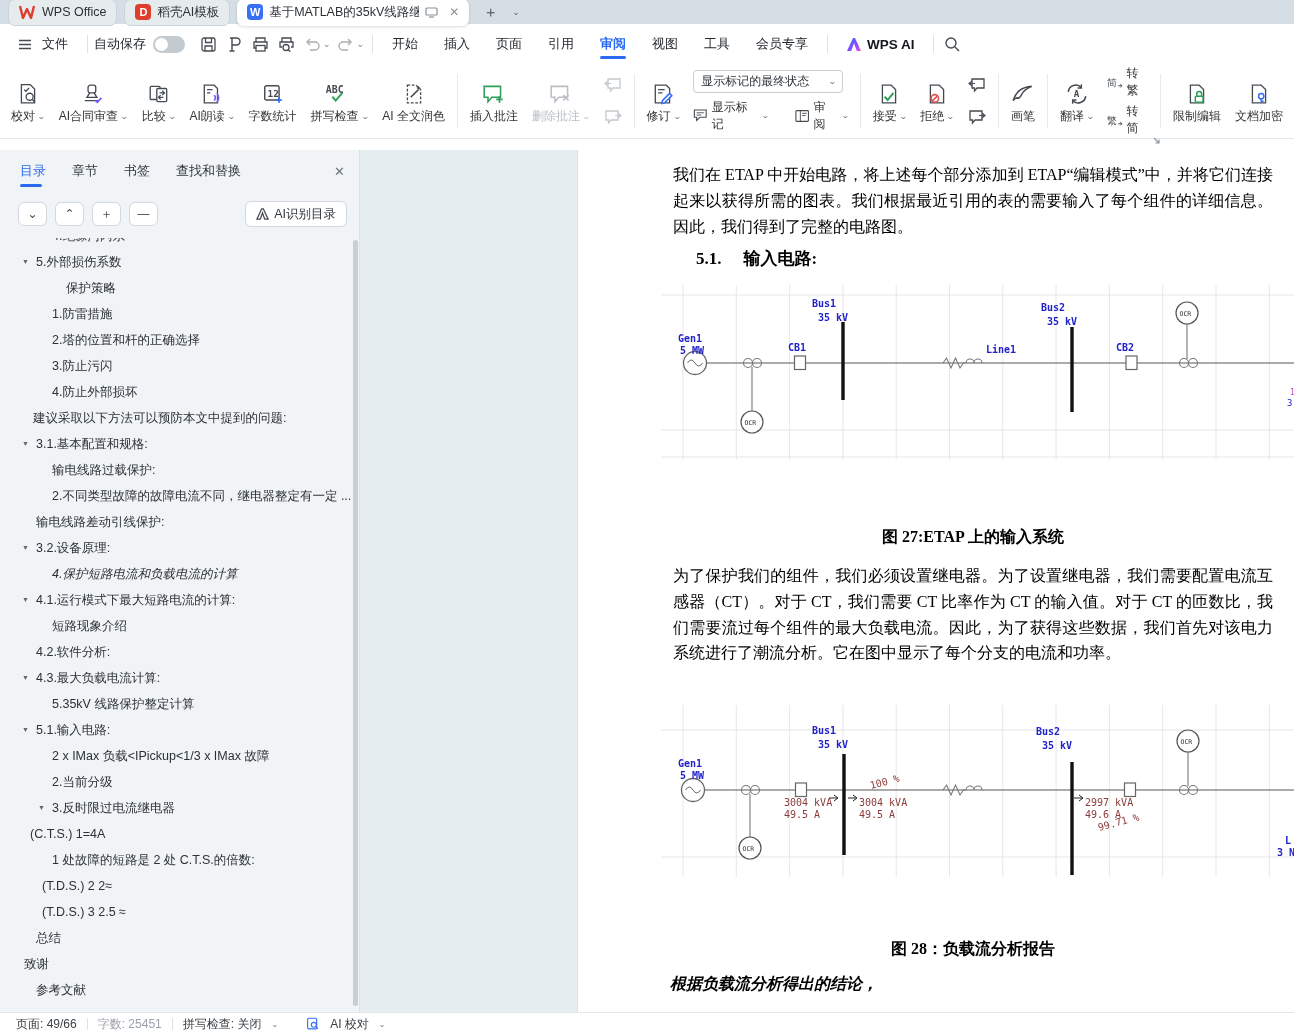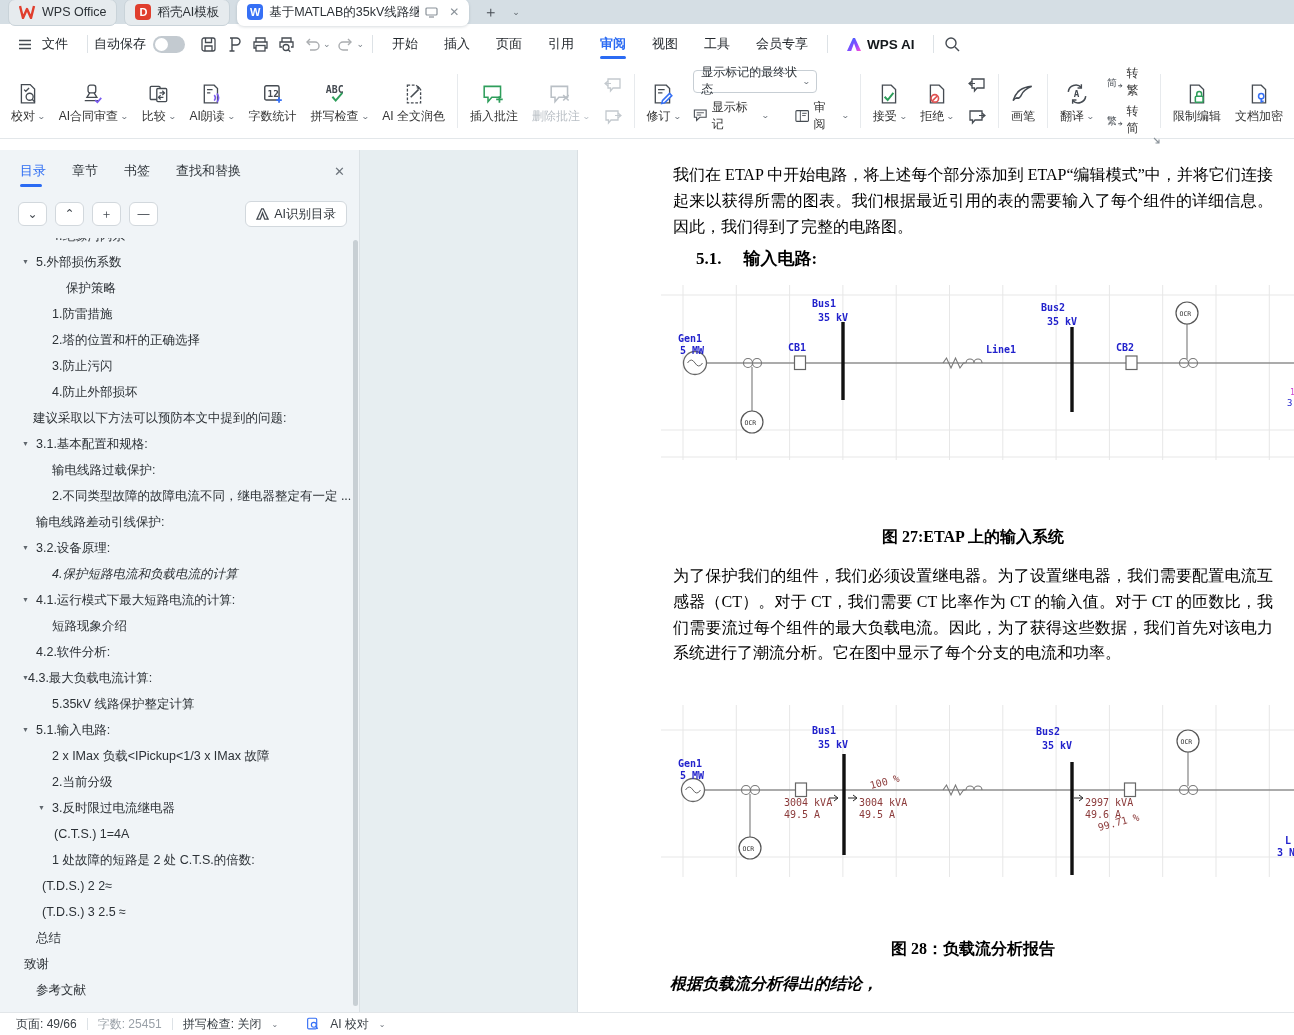--- a/index.html
+++ b/index.html
@@ -33,21 +33,21 @@
   .ribbon{height:75px;background:#fff;border-bottom:1px solid #e3e7ea;display:flex;align-items:center;padding:0 4px;position:relative}
   .rdiv{width:1px;height:54px;background:#e7eaed;margin:0 5px;flex:0 0 1px}
   .rbtn{display:flex;flex-direction:column;align-items:center;padding:0 7px;color:#333;flex:0 0 auto}
   .rbtn .ic{height:27px;display:flex;align-items:flex-end;justify-content:center}
   .rbtn .lbl{display:flex;align-items:center;font-size:12px;margin-top:3px;white-space:nowrap}
   .caret{font-size:8px;color:#6d747c;margin-left:3px;transform:scaleX(1.3)}
   .disabled,.disabled .lbl{color:#b9bfc5}
   .minicol{display:flex;flex-direction:column;justify-content:center;gap:12px;padding:0 5px}
   .minibtn{width:22px;height:20px;display:flex;align-items:center;justify-content:center}
   .revcol{display:flex;flex-direction:column;justify-content:center;gap:6px;padding:0 6px}
-  .combo{width:124px;height:23px;border:1px solid #c7ced4;border-radius:4px;display:flex;align-items:center;
+  .combo{width:150px;height:23px;border:1px solid #c7ced4;border-radius:4px;display:flex;align-items:center;
     justify-content:space-between;font-size:12px;color:#2f353b;padding:0 7px;background:#fff}
   .inlrow{display:flex;align-items:center;gap:26px}
   .inlbtn{display:flex;align-items:center;gap:4px;font-size:12px;color:#333}
   .trcol{display:flex;flex-direction:column;gap:4px;padding:0 6px;position:relative}
   .trrow{display:flex;align-items:center;gap:4px;font-size:12px;color:#333}
   .expand{position:absolute;right:-6px;bottom:-12px;color:#8a9299}
   
   .content{position:absolute;top:150px;left:0;right:0;bottom:23px;background:#e7eef1}
   .sidebar{position:absolute;left:0;top:0;width:360px;height:100%;background:#f0f4f7;border-right:1px solid #dbe1e5}
   .stabs{display:flex;align-items:center;padding:12px 14px 8px 20px;font-size:13px;color:#31373d;gap:26px}
@@ -556,42 +556,42 @@
         <div class="titem" style="padding-left: 36px;">
           <span class="arr" style="left: 22px;">▼</span>
           <span>4.1.运行模式下最大短路电流的计算:</span>
         </div>
         <div class="titem" style="padding-left: 52px;">
           <span>短路现象介绍</span>
         </div>
         <div class="titem" style="padding-left: 36px;">
           <span>4.2.软件分析:</span>
         </div>
-        <div class="titem" style="padding-left: 28px;">
+        <div class="titem" style="padding-left: 36px;">
           <span class="arr" style="left: 22px;">▼</span>
           <span>4.3.最大负载电流计算:</span>
         </div>
         <div class="titem" style="padding-left: 52px;">
           <span>5.35kV 线路保护整定计算</span>
         </div>
         <div class="titem" style="padding-left: 36px;">
           <span class="arr" style="left: 22px;">▼</span>
           <span>5.1.输入电路:</span>
         </div>
         <div class="titem" style="padding-left: 52px;">
           <span>2 x IMax 负载&lt;IPickup&lt;1/3 x IMax 故障</span>
         </div>
         <div class="titem" style="padding-left: 52px;">
           <span>2.当前分级</span>
         </div>
         <div class="titem" style="padding-left: 52px;">
           <span class="arr" style="left: 38px;">▼</span>
           <span>3.反时限过电流继电器</span>
         </div>
-        <div class="titem" style="padding-left: 30px; margin-left: 24px;">
+        <div class="titem" style="padding-left: 30px;">
           <span>(C.T.S.)  1=4A</span>
         </div>
         <div class="titem" style="padding-left: 52px;">
           <span>1 处故障的短路是 2 处 C.T.S.的倍数:</span>
         </div>
         <div class="titem" style="padding-left: 42px;">
           <span>(T.D.S.)  2 2≈</span>
         </div>
         <div class="titem" style="padding-left: 42px;">
           <span>(T.D.S.)  3 2.5 ≈</span>

